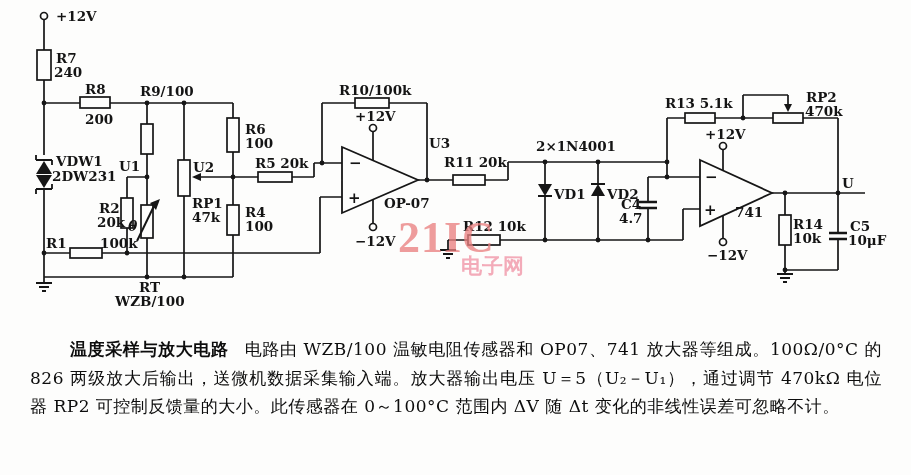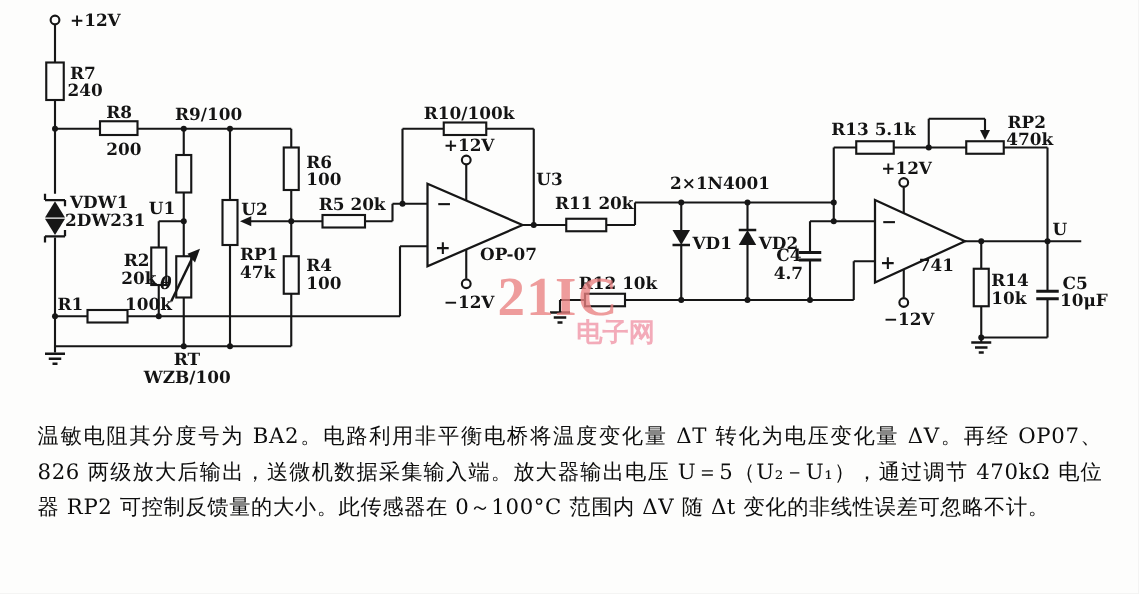--- a/index.html
+++ b/index.html
@@ -203,18 +203,18 @@
   <text x="705" y="182" class="sign">−</text>
   <text x="704" y="215" class="sign">+</text>
 </svg>
 
 
 <div class="wm" id="wm1">21IC</div>
 <div class="wm" id="wm2">电子网</div>
 
 
 <div class="desc">
-  <div class="dline">温敏电阻其分度号为 BA2。电路利用非平衡电桥将温度变化量 ΔT 转化为电压变化量 ΔV。再经 OP07、</div>
+  <div class="dline first"><span class="dtitle">温度采样与放大电路</span><span class="gap"></span><span>电路由 WZB/100 温敏电阻传感器和 OP07、741 放大器等组成。100Ω/0°C 的</span></div>
   <div class="dline">826 两级放大后输出，送微机数据采集输入端。放大器输出电压 U＝5（U₂－U₁），通过调节 470kΩ 电位</div>
   <div class="dline last">器 RP2 可控制反馈量的大小。此传感器在 0～100°C 范围内 ΔV 随 Δt 变化的非线性误差可忽略不计。</div>
 </div>
 
 </div>
 
 </body></html>

